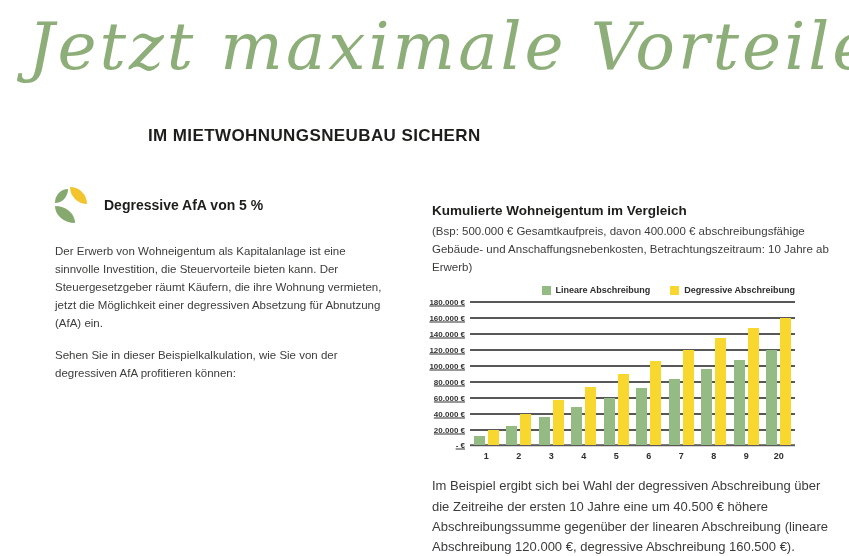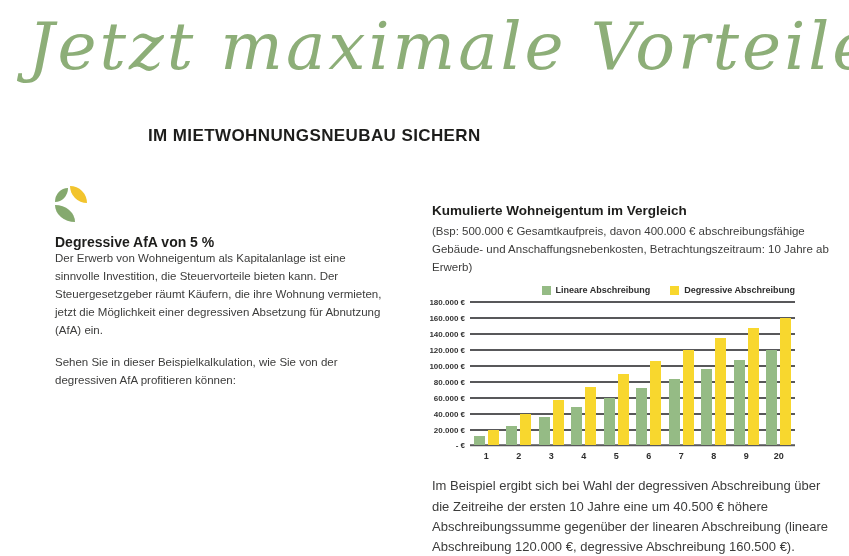--- a/index.html
+++ b/index.html
@@ -24,29 +24,29 @@
     white-space:nowrap;
   }
   .subtitle {
     position:absolute; left:148px; top:126px;
     font-size:17px; font-weight:700; color:#1d1d1b;
     letter-spacing:0.4px;
   }
 
   
   .left-col { position:absolute; left:55px; top:186px; width:330px; }
-  .heading-row { display:flex; align-items:flex-start; gap:11px; height:38px;flex-direction:column; }
+  .heading-row { display:flex; align-items:center; gap:11px; height:38px; }
   .leaf-icon { position:relative; width:38px; height:37px; flex:none; }
   .leaf { position:absolute; }
   .leaf.tl { left:0;  top:2px;  width:13px; height:14px; border-radius:100% 0 100% 0; }
   .leaf.tr { left:15px; top:0;  width:17px; height:17px; border-radius:0 100% 0 100%; }
   .leaf.bb { left:0;  top:19px; width:20px; height:17px; border-radius:0 100% 0 100%; }
   .left-heading { font-size:14px; font-weight:700; color:#1d1d1b; padding-bottom:1px; }
   .left-col p { margin-top:14px; font-size:11.5px; line-height:1.56; }
-  .left-col p.first { margin-top:26px; }
+  .left-col p.first { margin-top:19px; }
 
   
   .right-col { position:absolute; left:432px; top:203px; width:397px; }
   .chart-title { font-size:13.5px; font-weight:700; color:#1d1d1b; }
   .chart-sub { margin-top:5px; font-size:11.5px; line-height:1.55; }
 
   .legend {
     display:flex; justify-content:flex-end; gap:20px;
     margin-top:9px; width:363px;
   }
@@ -58,21 +58,21 @@
   .plot { position:relative; margin-left:38px; width:325px; height:143px; }
   .gridline {
     position:absolute; left:0; right:0; height:2px;
     background:#58585a; transform:translateY(50%); z-index:1;
   }
   .gridline.baseline { height:2.5px; }
   .y-label {
     position:absolute; right:calc(100% + 5px);
     transform:translateY(50%);
     font-size:8px; font-weight:700; color:#333;
-    white-space:nowrap; z-index:1;
+    white-space:nowrap; z-index:1;text-decoration:underline;
   }
   .bar-groups {
     position:absolute; left:0; right:0; top:0; bottom:0;
     display:flex; z-index:2;
   }
   .bar-group { flex:1; display:flex; align-items:flex-end; justify-content:center; gap:3px; }
   .bar { width:11px; }
 
   .x-labels { display:flex; margin-left:38px; width:325px; margin-top:6px; }
   .x-label { flex:1; text-align:center; font-size:9px; font-weight:700; color:#2e2e2e; }

